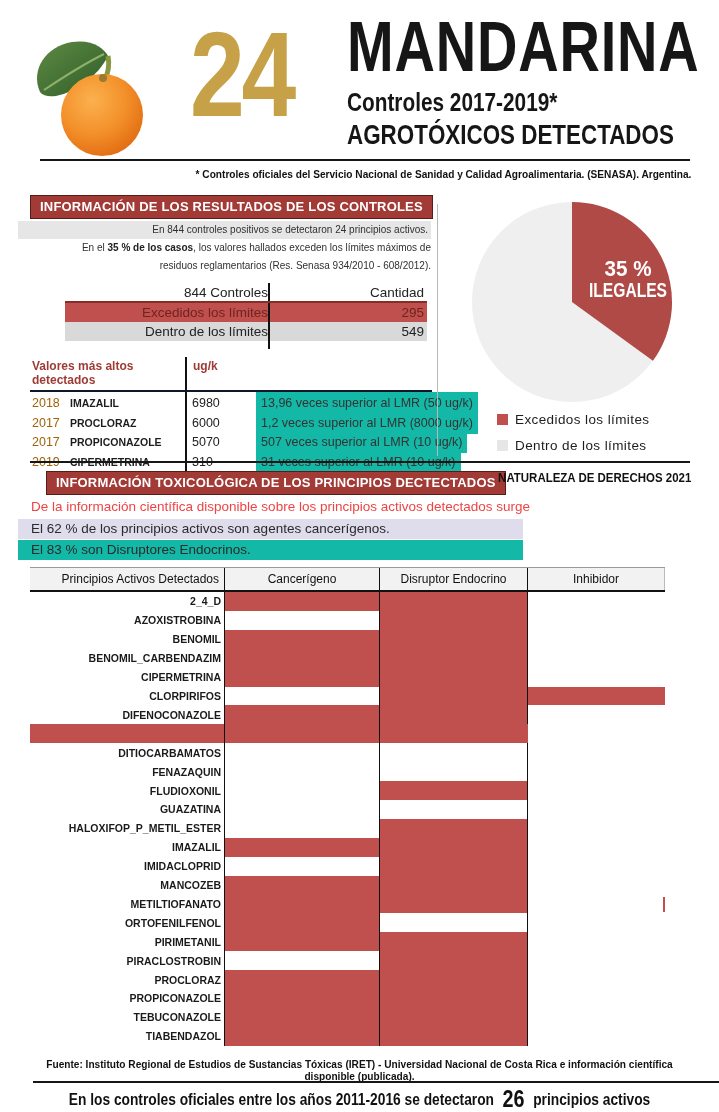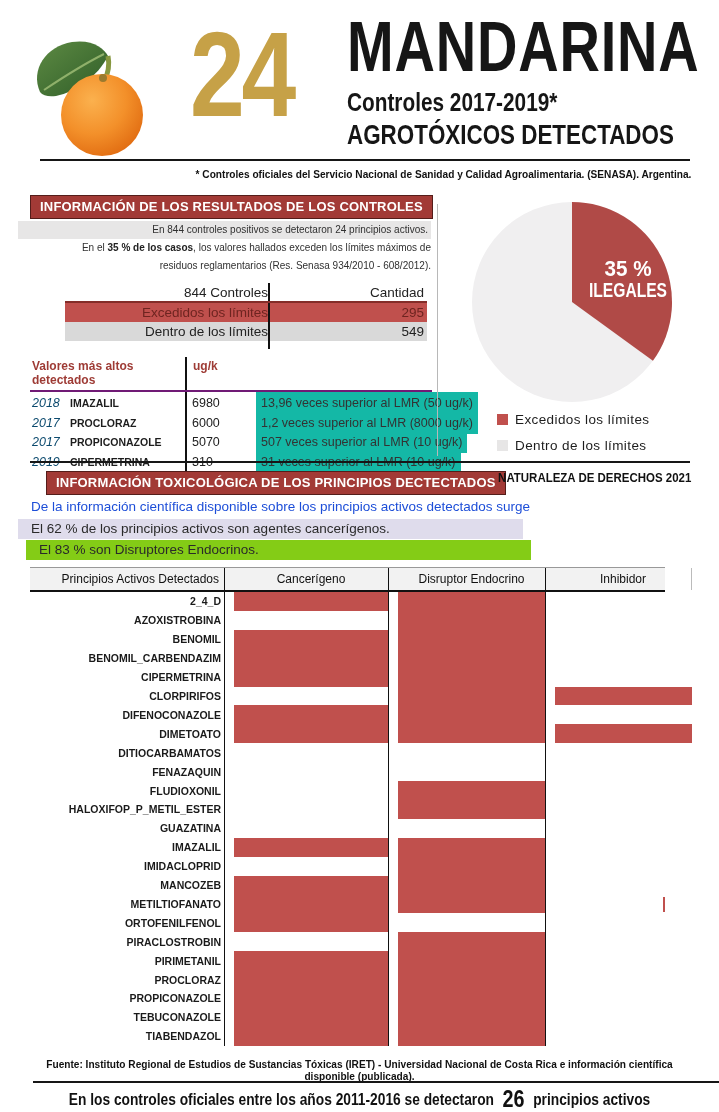--- a/index.html
+++ b/index.html
@@ -36,53 +36,53 @@
   .crow>div{display:flex;align-items:center;justify-content:flex-end;}
   .crow .c1{}
   .crow .c2{padding-right:3px;border-left:2px solid #111;}
   .chead{height:18px;color:#222;}
   .cred{height:19px;background:#c0504d;color:#6e2420;border-top:2px solid #842d29;}
   .cgray{height:19px;background:#d9d9d9;color:#222;}
   .cext{height:8px;}
 
   
   .vtable{position:absolute;left:30px;top:357px;width:402px;}
-  .vhead{display:grid;grid-template-columns:155px auto;border-bottom:2px solid #701a75;}
+  .vhead{display:grid;grid-template-columns:155px auto;border-bottom:2px solid #0f172a;}
   .vhead>div{font-size:12px;font-weight:700;color:#9e3b35;padding:2px 0 3px 2px;}
   .vhead .unit{border-left:2px solid #111;padding-left:6px;}
   .tv-row{display:grid;grid-template-columns:40px 115px 47px auto;height:19.5px;align-items:stretch;}
   .tv-row>div{display:flex;align-items:center;}
-  .tv-year{font-size:12.5px;color:#0c4a6e;padding-left:2px;font-style:italic;}
+  .tv-year{font-size:12.5px;color:#a16207;padding-left:2px;}
   .tv-name{font-size:10.5px;font-weight:700;color:#1d1d1d;}
   .tv-val{font-size:12.5px;color:#222;border-left:2px solid #111;padding-left:5px;}
   .tv-note{font-size:12.5px;color:#333;}
   .tv-note span{background:#14b8a6;padding:4px 5px;margin-left:24px;white-space:nowrap;}
 
   .vdivider{position:absolute;left:437px;top:204px;width:1px;height:252px;background:#b8b8b8;}
 
   
   .pie{position:absolute;left:470px;top:200px;}
   .legend{position:absolute;left:497px;top:409px;}
   .legend-item{display:flex;align-items:center;gap:7px;height:20px;margin-bottom:6px;}
   .legend-swatch{width:11px;height:11px;flex:0 0 11px;}
   .legend-label{font-size:13.5px;color:#1d1d1d;letter-spacing:0.4px;}
 
   
   .rule-mid{left:30px;width:660px;top:461px;}
   .brand{position:absolute;right:28px;top:470px;font-size:13.5px;font-weight:700;color:#111;
          transform:scaleX(0.85);transform-origin:100% 50%;}
-  .tox-intro{position:absolute;left:31px;top:499px;font-size:13.5px;color:#1d4ed8;}
+  .tox-intro{position:absolute;left:31px;top:499px;font-size:13.5px;color:#ef4444;}
   .stat{position:absolute;left:18px;width:492px;height:20px;line-height:19px;
         padding-left:13px;font-size:13.5px;color:#2a2a2a;}
   .stat1{top:519px;background:#dfdcec;}
-  .stat2{top:540px;background:#84cc16;margin-left:8px;}
+  .stat2{top:540px;background:#14b8a6;}
 
   
   .matrix{position:absolute;left:30px;top:567px;width:635px;}
-  .mgrid{display:grid;grid-template-columns:195px 155px 148px 137px;gap:9px;}
+  .mgrid{display:grid;grid-template-columns:195px 155px 148px 137px;}
   .mhead{height:22px;background:#f2f2f2;border-top:1px solid #999;border-bottom:2px solid #111;}
   .mhead>div{font-size:12px;color:#111;display:flex;align-items:center;justify-content:center;}
   .mhead .h-name{justify-content:flex-end;padding-right:5px;}
   .mhead>div{border-right:1px solid #111;}
   .mhead>div:last-child{border-right:1px solid #bbb;}
   .mrow{height:18.92px;text-align:right;}
   .mrow .m-name{font-size:10.5px;font-weight:700;color:#1a1a1a;display:flex;align-items:center;
                 justify-content:flex-end;padding-right:3px;border-right:1px solid #111;}
   .mrow .m-cell{border-right:1px solid #111;}
   .mrow .m-cell.last{border-right:none;}
@@ -271,21 +271,20 @@
           <div class="m-cell on"></div>
           <div class="m-cell last on"></div>
         </div>
         <div class="mgrid mrow">
           <div class="m-name">DIFENOCONAZOLE</div>
           <div class="m-cell on"></div>
           <div class="m-cell on"></div>
           <div class="m-cell last"></div>
         </div>
         <div class="mgrid mrow">
-          <div class="m-name">DIMETOATO</div>
           <div class="m-cell on"></div>
           <div class="m-cell on"></div>
           <div class="m-cell last on"></div>
         </div>
         <div class="mgrid mrow">
           <div class="m-name">DITIOCARBAMATOS</div>
           <div class="m-cell"></div>
           <div class="m-cell"></div>
           <div class="m-cell last"></div>
         </div>
@@ -295,32 +294,32 @@
           <div class="m-cell"></div>
           <div class="m-cell last"></div>
         </div>
         <div class="mgrid mrow">
           <div class="m-name">FLUDIOXONIL</div>
           <div class="m-cell"></div>
           <div class="m-cell on"></div>
           <div class="m-cell last"></div>
         </div>
         <div class="mgrid mrow">
+          <div class="m-name">GUAZATINA</div>
+          <div class="m-cell"></div>
+          <div class="m-cell"></div>
+          <div class="m-cell last"></div>
+        </div>
+        <div class="mgrid mrow">
           <div class="m-name">HALOXIFOP_P_METIL_ESTER</div>
           <div class="m-cell"></div>
           <div class="m-cell on"></div>
           <div class="m-cell last"></div>
         </div>
         <div class="mgrid mrow">
-          <div class="m-name">GUAZATINA</div>
-          <div class="m-cell"></div>
-          <div class="m-cell"></div>
-          <div class="m-cell last"></div>
-        </div>
-        <div class="mgrid mrow">
           <div class="m-name">IMAZALIL</div>
           <div class="m-cell on"></div>
           <div class="m-cell on"></div>
           <div class="m-cell last"></div>
         </div>
         <div class="mgrid mrow">
           <div class="m-name">IMIDACLOPRID</div>
           <div class="m-cell"></div>
           <div class="m-cell on"></div>
           <div class="m-cell last"></div>
@@ -337,28 +336,28 @@
           <div class="m-cell on"></div>
           <div class="m-cell last"></div>
         </div>
         <div class="mgrid mrow">
           <div class="m-name">ORTOFENILFENOL</div>
           <div class="m-cell on"></div>
           <div class="m-cell"></div>
           <div class="m-cell last"></div>
         </div>
         <div class="mgrid mrow">
+          <div class="m-name">PIRIMETANIL</div>
+          <div class="m-cell on"></div>
+          <div class="m-cell on"></div>
+          <div class="m-cell last"></div>
+        </div>
+        <div class="mgrid mrow">
           <div class="m-name">PIRACLOSTROBIN</div>
           <div class="m-cell"></div>
-          <div class="m-cell on"></div>
-          <div class="m-cell last"></div>
-        </div>
-        <div class="mgrid mrow">
-          <div class="m-name">PIRIMETANIL</div>
-          <div class="m-cell on"></div>
           <div class="m-cell on"></div>
           <div class="m-cell last"></div>
         </div>
         <div class="mgrid mrow">
           <div class="m-name">PROCLORAZ</div>
           <div class="m-cell on"></div>
           <div class="m-cell on"></div>
           <div class="m-cell last"></div>
         </div>
         <div class="mgrid mrow">

